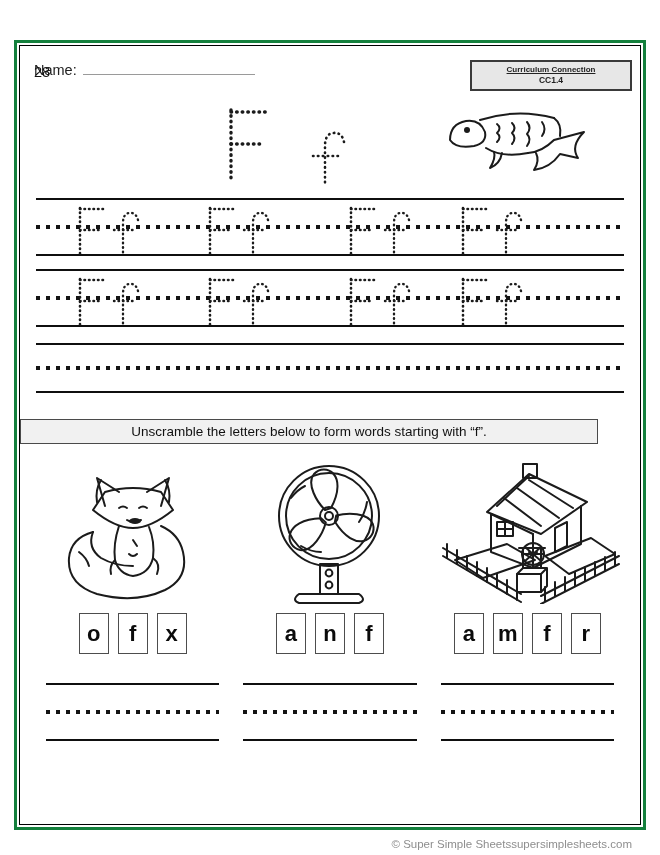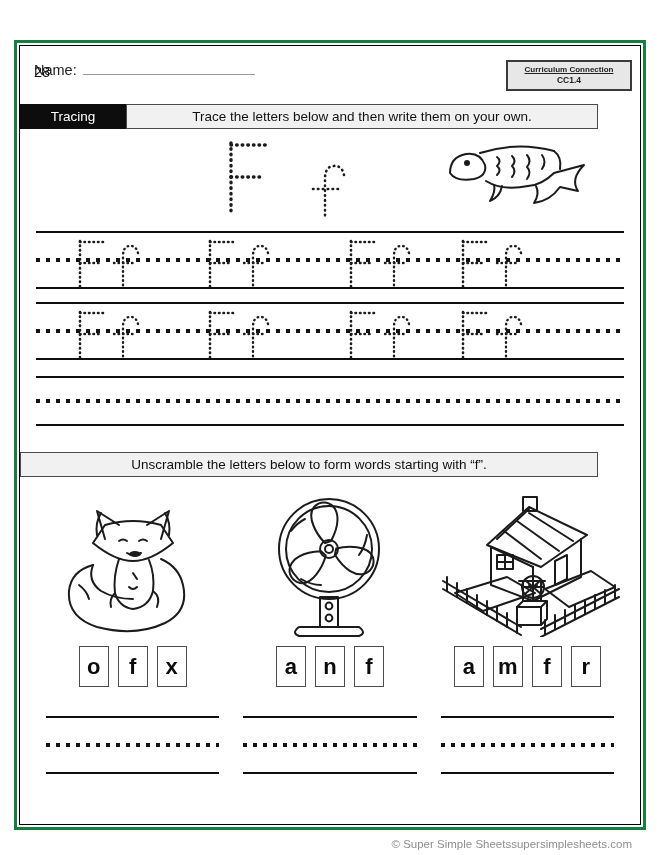--- a/index.html
+++ b/index.html
@@ -7,21 +7,21 @@
   body { position:relative; overflow:hidden; }
 
   .page-outer { position:absolute; left:14px; top:12px; right:14px; bottom:25px; border:3px solid #15803d;margin-top:28px; }
   .page-inner { position:absolute; inset:2px; border:1.5px solid #000; padding:0 14px; }
 
   
   .header-row { margin-top:16px; display:flex; align-items:flex-start; position:relative; height:34px; }
   .name-label { font-size:14.5px; color:#222; }
   .name-line { display:inline-block; width:172px; border-bottom:1.5px solid #9a9a9a; height:13px; margin-left:6px; }
   .page-num { position:absolute; left:0; right:0; text-align:left; font-size:14.5px; top:2px; }
-  .curriculum-box { position:absolute; top:-2px; right:-6px; width:126px; background:#e7e7e7; border:2px solid #3a3a3a; text-align:center; padding:3px 2px 4px; }
+  .curriculum-box { position:absolute; top:-2px; right:-6px; width:162px; background:#e7e7e7; border:2px solid #3a3a3a; text-align:center; padding:3px 2px 4px; }
   .curriculum-title { font-size:8px; font-weight:bold; text-decoration:underline; color:#222; }
   .curriculum-code { font-size:8.5px; font-weight:bold; color:#222; margin-top:1px; }
 
   
   .title-wrap { position:relative; height:46px; margin-top:4px; }
   .title-rule { position:absolute; left:-14px; right:-14px; top:50%; border-top:2px solid #2a2a2a; }
   .title-box { position:absolute; left:50%; top:50%; transform:translate(-50%,-50%); background:#fff; border:2px solid #1c1c1c; box-shadow:2px 2px 0 #b5b5b5; padding:3px 28px 5px; z-index:2; white-space:nowrap; }
   .title-text { font-size:24px; font-weight:bold; letter-spacing:0.2px; }
 
   
@@ -86,24 +86,20 @@
       <span class="name-label">Name:</span>
       <span class="name-line"></span>
       <span class="page-num">28</span>
       <div class="curriculum-box">
         <div class="curriculum-title">Curriculum Connection</div>
         <div class="curriculum-code">CC1.4</div>
       </div>
     </div>
 
 
-    <div class="section-bar bar-tracing">
-      <div class="section-label">Tracing</div>
-      <div class="section-instruction">Trace the letters below and then write them on your own.</div>
-    </div>
 
     <div class="big-letters-row">
       <svg class="big-f" width="60" height="84" viewBox="0 0 60 84">
         <path class="dot" stroke-width="3.4" stroke-dasharray="0.6 5" d="M12 6 V78"></path>
         <path class="dot" stroke-width="3.4" stroke-dasharray="0.6 5" d="M12 8 H50"></path>
         <path class="dot" stroke-width="3.4" stroke-dasharray="0.6 5" d="M12 40 H42"></path>
       </svg>
       <svg class="small-f" width="50" height="62" viewBox="0 0 50 62">
         <path class="dot" stroke-width="2.6" stroke-dasharray="0.5 4.4" d="M38 14 Q36 4 27 5 Q19 6 19 18 V56"></path>
         <path class="dot" stroke-width="2.6" stroke-dasharray="0.5 4.4" d="M7 28 H33"></path>

